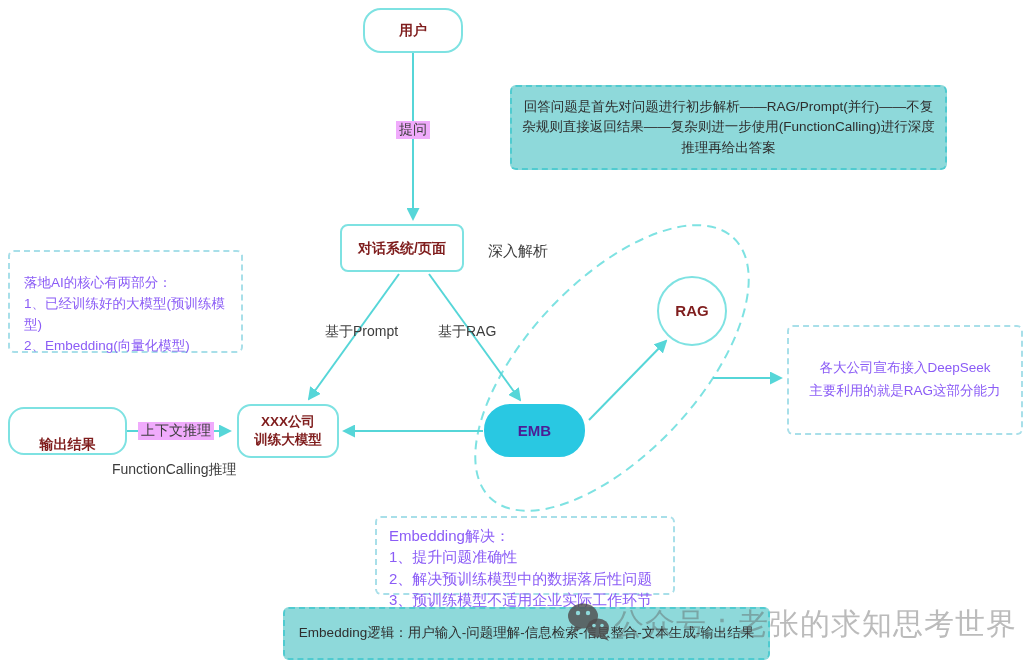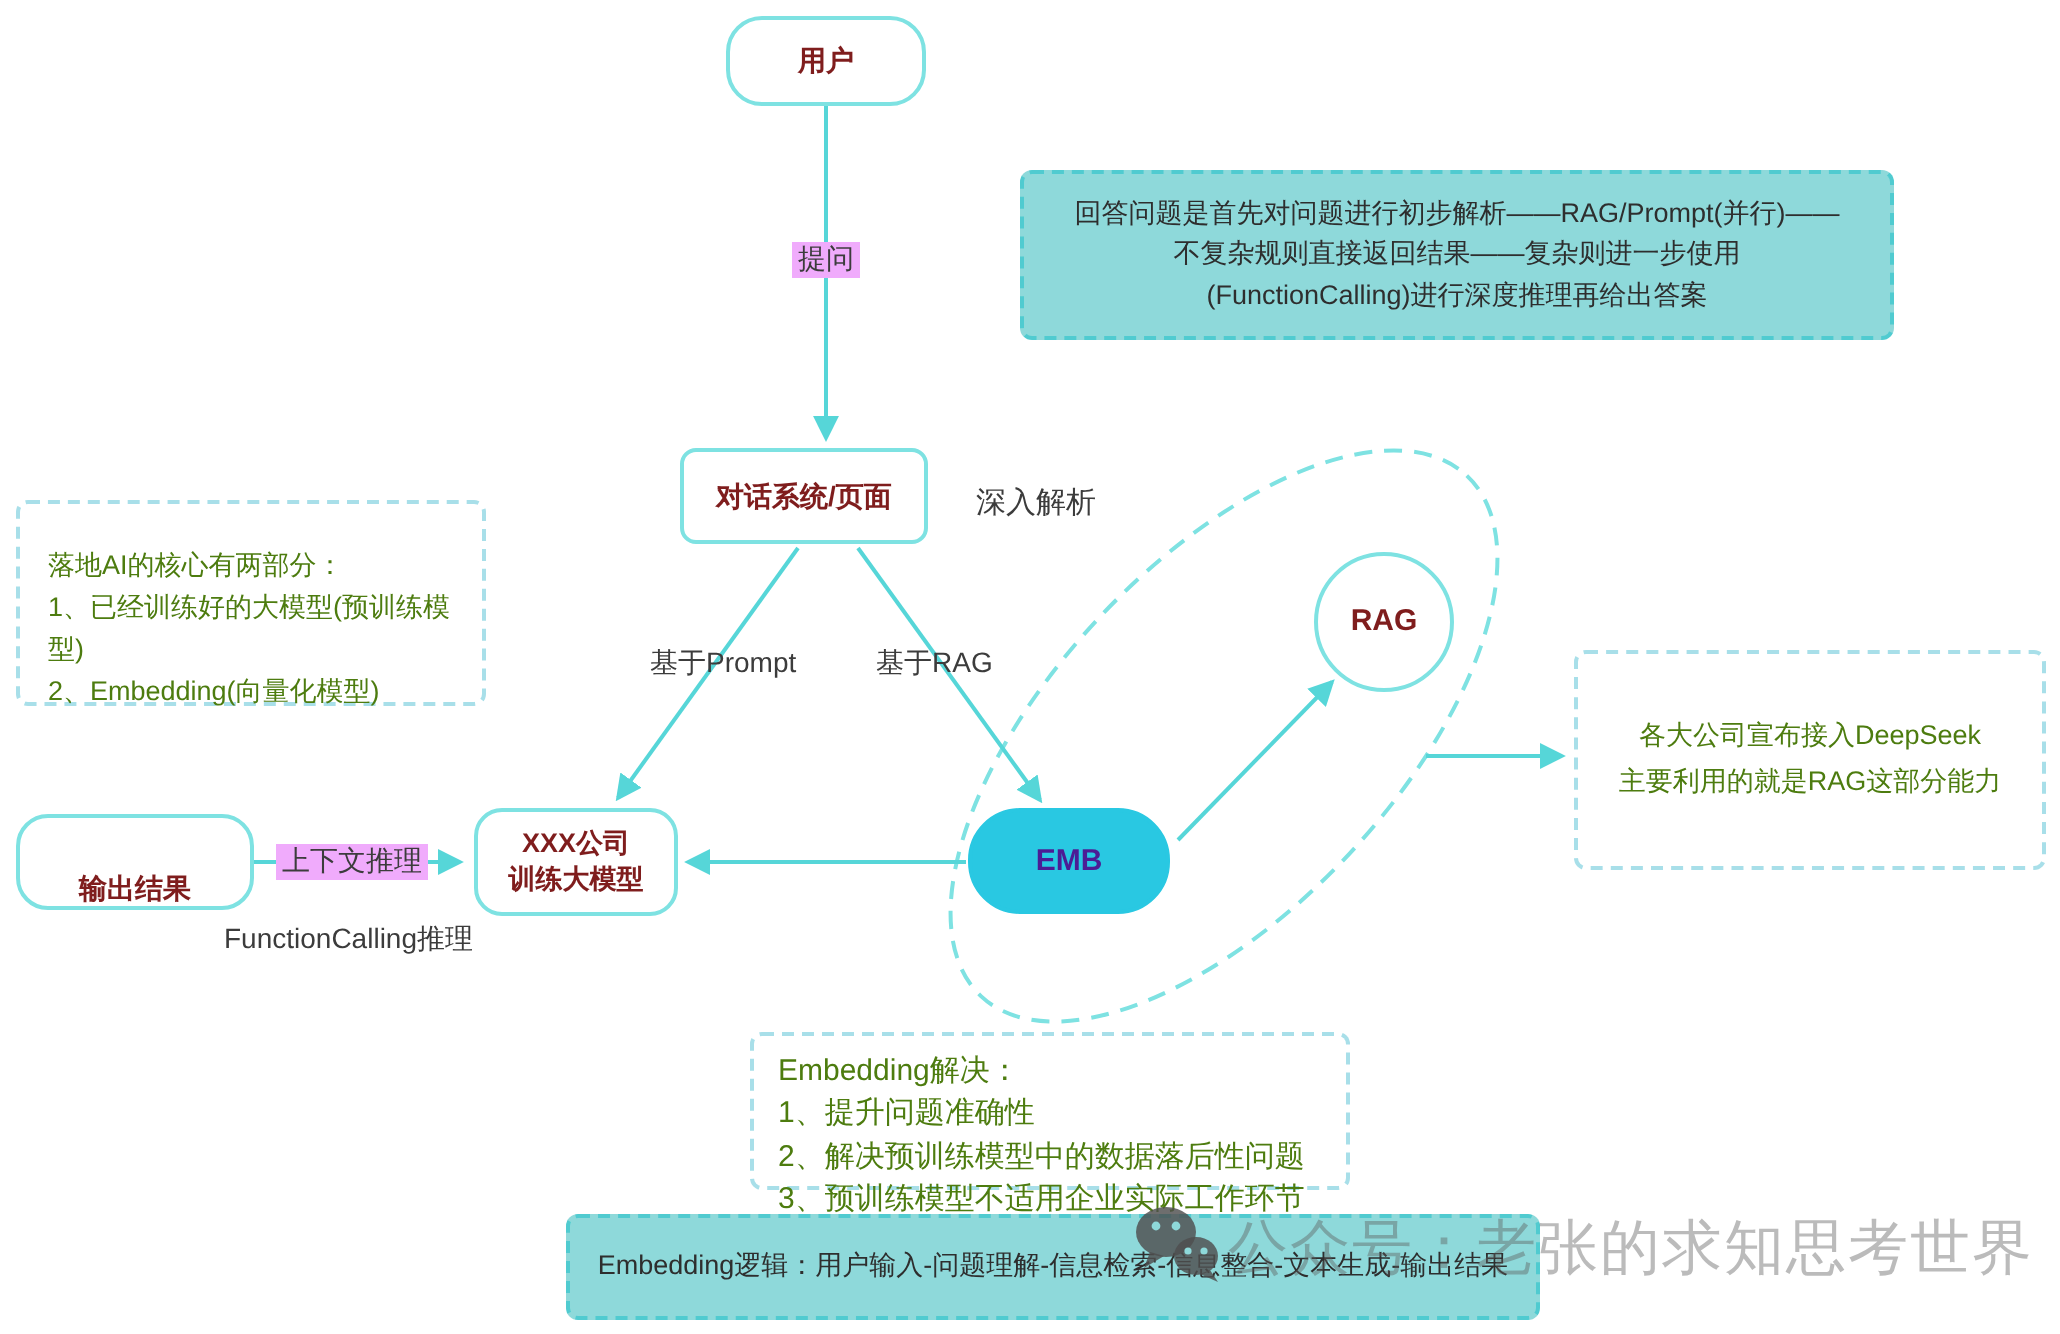--- a/index.html
+++ b/index.html
@@ -8,21 +8,21 @@
   svg.wires{position:absolute;left:0;top:0;z-index:1;}
   .edge{stroke:var(--arrow);stroke-width:2;fill:none;}
   .arrowhead{fill:var(--arrow);}
   .dashed-ellipse{stroke:var(--accent-teal);stroke-width:2;stroke-dasharray:9 6;fill:none;}
   .node{position:absolute;z-index:2;display:flex;flex-direction:column;align-items:center;justify-content:center;
         background:#fff;border:2px solid var(--accent-teal);font-weight:bold;color:#7f1d1d;
         font-size:14px;box-sizing:border-box;text-align:center;line-height:1.3;}
   .node.fill{background:var(--emb-fill);border-color:var(--emb-fill);color:#4c1d95;font-size:15px;}
   .lbl{position:absolute;z-index:3;font-size:14px;color:#3c3c3c;white-space:nowrap;}
   .lbl.bg{background:#f0abfc;padding:0 3px;text-align:center;}
-  .note{position:absolute;z-index:2;box-sizing:border-box;font-size:13.5px;color:#4d7c0f;
+  .note{position:absolute;z-index:2;box-sizing:border-box;font-size:13.5px;color:#8b5cf6;
         border:2px dashed var(--dashed-border-blue);border-radius:6px;background:#fff;line-height:1.5;}
   .note.teal{background:var(--note-teal-fill);border-color:var(--note-teal-border);color:#2e2e2e;}
   .note.center{display:flex;flex-direction:column;align-items:center;justify-content:center;text-align:center;}
   .watermark-text{position:absolute;z-index:5;font-size:30px;letter-spacing:1px;color:var(--watermark);white-space:nowrap;}
   .watermark-icon{position:absolute;z-index:5;}
 </style>
 </head>
 <body>
 
 <div class="canvas">
@@ -68,21 +68,21 @@
     <span>输出结果</span>
   </div>
 
   <div class="lbl bg" style="left:396px;top:121px;">提问</div>
   <div class="lbl" style="left:488px;top:242px;font-size:15px;">深入解析</div>
   <div class="lbl" style="left:325px;top:323px;">基于Prompt</div>
   <div class="lbl" style="left:438px;top:323px;">基于RAG</div>
   <div class="lbl bg" style="left:138px;top:422px;">上下文推理</div>
   <div class="lbl" style="left:112px;top:461px;">FunctionCalling推理</div>
 
-  <div class="note teal center" style="left:510px;top:85px;width:437px;height:85px;padding:8px 24px;">
+  <div class="note teal center" style="left:510px;top:85px;width:437px;height:85px;padding:8px 10px;">
     <span>回答问题是首先对问题进行初步解析——RAG/Prompt(并行)——不复杂规则直接返回结果——复杂则进一步使用(FunctionCalling)进行深度推理再给出答案</span>
   </div>
 
   <div class="note" style="left:8px;top:250px;width:235px;height:103px;padding:21px 10px 0 14px;line-height:1.55;">
     <div>落地AI的核心有两部分：</div>
     <div>1、已经训练好的大模型(预训练模型)</div>
     <div>2、Embedding(向量化模型)</div>
   </div>
 
   <div class="note center" style="left:787px;top:325px;width:236px;height:110px;line-height:1.7;">

